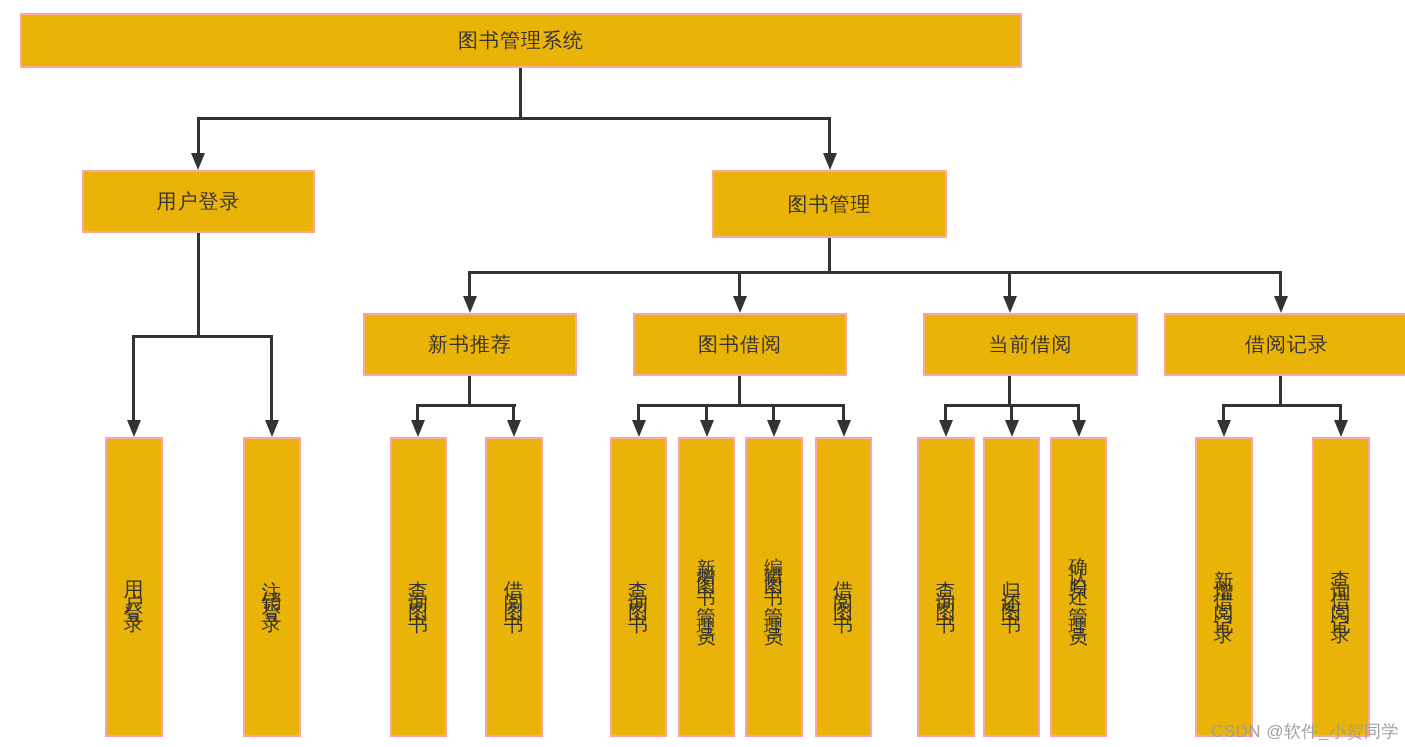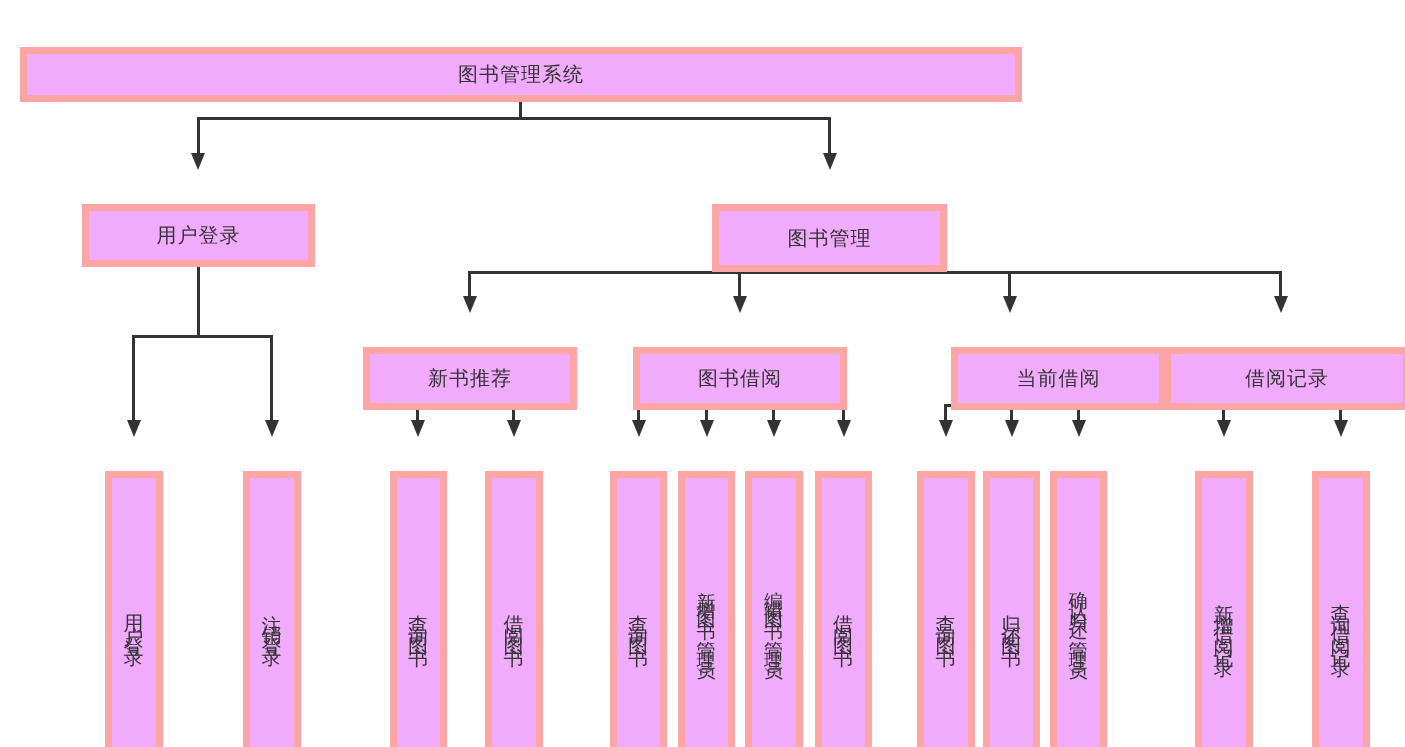--- a/index.html
+++ b/index.html
@@ -6,30 +6,29 @@
   #canvas{
     position:relative;
     width:1405px;height:747px;
     background:#ffffff;
     font-family:"Liberation Sans","DejaVu Sans",sans-serif;
     overflow:hidden;
   }
   .box{
     position:absolute;
     box-sizing:border-box;
-    background:#f0abfc;
-    border:7px solid #fca5a5;
+    background:#eab308;
+    border:2px solid #fca5a5;
     color:#333333;
     display:flex;
     align-items:center;
     justify-content:center;
     font-size:20px;
     letter-spacing:1px;
     z-index:2;
-    margin-top:34px;
   }
   .leaf{z-index:2;}
   .vtext{
     writing-mode:vertical-rl;
     text-orientation:mixed;
     letter-spacing:11px;
     font-size:20px;
     line-height:1;
     color:#333333;
   }
@@ -58,21 +57,21 @@
 
 <div id="canvas">
 
   <div class="box" style="left:20px;top:13px;width:1002px;height:55px">图书管理系统</div>
 
   <div class="box" style="left:82px;top:170px;width:233px;height:63px">用户登录</div>
   <div class="box" style="left:712px;top:170px;width:235px;height:68px">图书管理</div>
 
   <div class="box" style="left:633px;top:313px;width:214px;height:63px">图书借阅</div>
   <div class="box" style="left:363px;top:313px;width:214px;height:63px">新书推荐</div>
-  <div class="box" style="left:951px;top:313px;width:215px;height:63px">当前借阅</div>
+  <div class="box" style="left:923px;top:313px;width:215px;height:63px">当前借阅</div>
   <div class="box" style="left:1164px;top:313px;width:246px;height:63px">借阅记录</div>
 
   <div class="box leaf" style="left:105px;top:437px;width:58px;height:300px">
     <span class="vtext">用户登录</span>
   </div>
   <div class="box leaf" style="left:243px;top:437px;width:58px;height:300px">
     <span class="vtext">注销登录</span>
   </div>
 
   <div class="box leaf" style="left:390px;top:437px;width:57px;height:300px">
@@ -164,14 +163,15 @@
   <div class="vl" style="left:1077px;top:404px;height:18px"></div>
   <div class="ar" style="left:1072px;top:420px"></div>
 
   <div class="vl" style="left:1279px;top:376px;height:28px"></div>
   <div class="hl" style="left:1222px;top:404px;width:120px"></div>
   <div class="vl" style="left:1222px;top:404px;height:18px"></div>
   <div class="ar" style="left:1217px;top:420px"></div>
   <div class="vl" style="left:1339px;top:404px;height:18px"></div>
   <div class="ar" style="left:1334px;top:420px"></div>
 
+  <div id="watermark">CSDN @软件_小贺同学</div>
 
 </div>
 
 </body></html>

